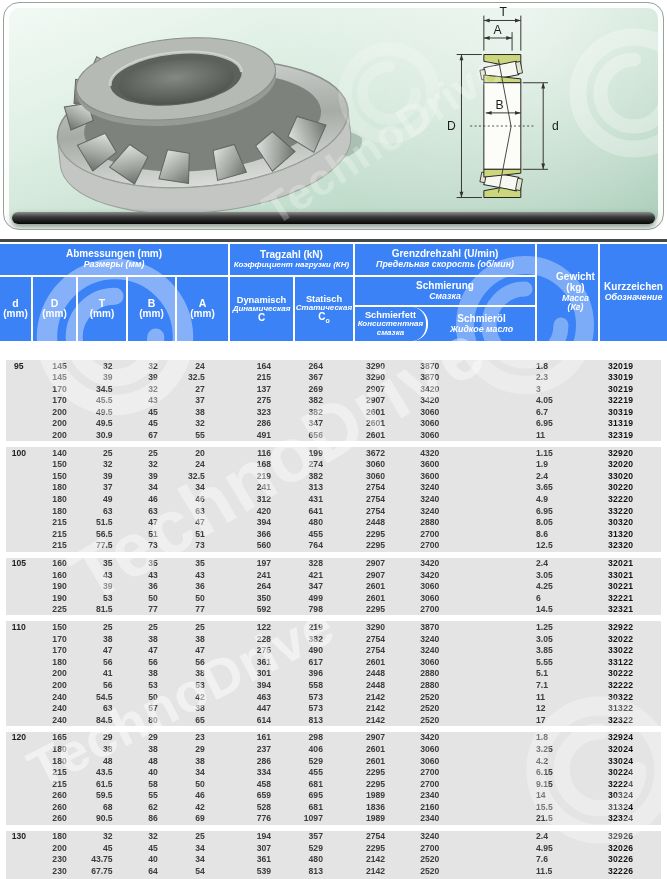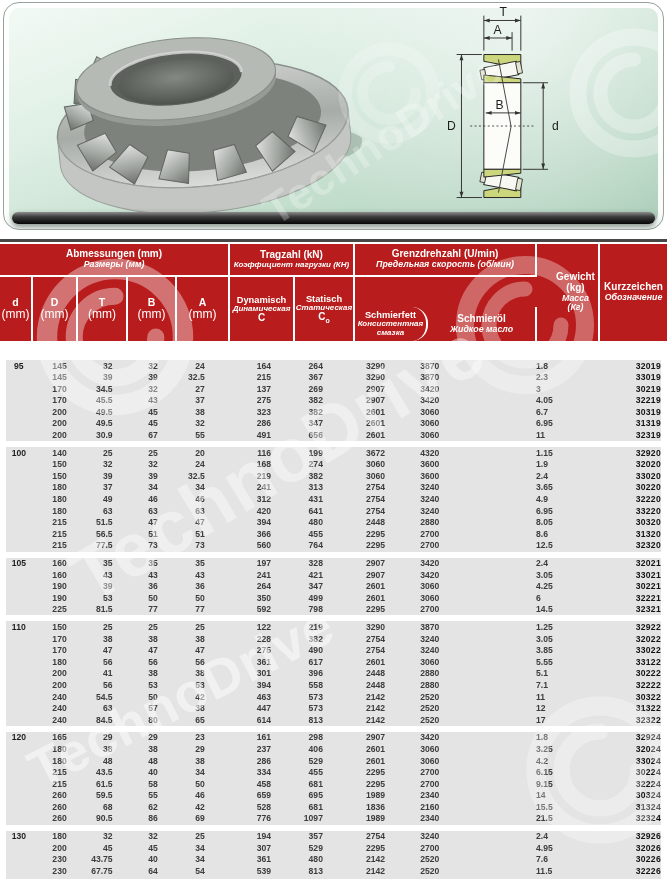--- a/index.html
+++ b/index.html
@@ -20,57 +20,57 @@
   .diagram{position:absolute;right:6px;top:2px;width:214px;height:208px;}
   .dimtxt{font-size:12.5px;fill:#1d1d1d;font-family:"Liberation Sans",sans-serif;}
 
   
   .wm{position:absolute;z-index:6;pointer-events:none;color:#fff;font-weight:bold;
       white-space:nowrap;letter-spacing:1px;}
   .wm svg{display:block;}
 
   
   .topline{height:3px;background:#474747;margin-top:9px;}
-  .thead{margin-top:2px;display:grid;background:#b91c1c;
+  .thead{margin-top:2px;display:grid;background:#3b82f6;
          grid-template-columns:33px 45px 50px 49px 53px 65px 60px 73px 109px 63px 67px;
          grid-template-rows:33px 30px 34px;}
   .hc{box-sizing:border-box;display:flex;flex-direction:column;align-items:center;
       justify-content:center;text-align:center;color:#fff;line-height:1.08;overflow:hidden;}
   .br{border-right:2px solid #fff;}
   .bb{border-bottom:2px solid #fff;}
   .h-abm{grid-area:1/1/2/6;}   .h-trag{grid-area:1/6/2/8;}  .h-grenz{grid-area:1/8/2/10;}
   .h-gew{grid-area:1/10/4/11;padding-left:16px;} .h-kurz{grid-area:1/11/4/12;}
   .h-d{grid-area:2/1/4/2;} .h-D{grid-area:2/2/4/3;} .h-T{grid-area:2/3/4/4;}
   .h-B{grid-area:2/4/4/5;} .h-A{grid-area:2/5/4/6;}
   .h-dyn{grid-area:2/6/4/7;} .h-stat{grid-area:2/7/4/8;text-align:right;}
   .h-schmier{grid-area:2/8/3/10;} .h-fett{grid-area:3/8/4/9;border-radius:16px;} .h-oel{grid-area:3/9/4/10;}
   .hde{font-size:10px;font-weight:bold;}
   .hru{font-size:8.8px;font-weight:bold;font-style:italic;}
   .hde.s{font-size:9.3px;} .hru.s{font-size:8px;}
   .hsym{font-size:10px;font-weight:bold;line-height:1;}
   .hsym sub{font-size:7px;}
   .hletter{font-size:10.5px;font-weight:bold;}
-  .hmm{font-size:12px;font-weight:normal;}
+  .hmm{font-size:10px;font-weight:bold;}
 
   
   .tbody{padding:12px 6px;margin-top:7px;}
   .group{background:#e4e4e4;margin-bottom:6px;}
   .trow{display:flex;height:11.6px;align-items:center;}
   .c{box-sizing:border-box;font-size:8.6px;font-weight:bold;color:#3c3c3c;line-height:1;}
   .c0{width:27px;text-align:center;color:#1e1e1e;}
   .c1{width:45px;text-align:right;padding-right:8px;}
   .c2{width:50px;text-align:right;padding-right:10px;}
   .c3{width:49px;text-align:right;padding-right:12px;}
   .c4{width:53px;text-align:right;padding-right:16px;}
   .c5{width:65px;text-align:right;padding-right:12px;}
   .c6{width:60px;text-align:right;padding-right:18px;}
   .c7{width:73px;text-align:center;}
   .c8{width:109px;text-align:left;padding-left:10px;}
   .c9{width:63px;text-align:left;padding-left:22px;}
-  .c10{width:61px;text-align:right;padding-left:5px;color:#131313;letter-spacing:.3px;margin-left:28px;}
+  .c10{width:61px;text-align:left;padding-left:5px;color:#131313;letter-spacing:.3px;margin-left:28px;}
 </style>
 </head>
 <body>
 
 <div class="page">
 
   <div class="panel">
 
     <svg class="photo" viewBox="0 0 332 206">
       <defs>
@@ -252,20 +252,24 @@
     <div class="hc h-dyn br">
       <div class="hde s">Dynamisch</div>
       <div class="hru s">Динамическая</div>
       <div class="hsym">C</div>
     </div>
     <div class="hc h-stat br">
       <div class="hde s">Statisch</div>
       <div class="hru s">Статическая</div>
       <div class="hsym"><span>C</span><sub>o</sub></div>
     </div>
+    <div class="hc h-schmier br bb">
+      <div class="hde">Schmierung</div>
+      <div class="hru">Смазка</div>
+    </div>
     <div class="hc h-fett br">
       <div class="hde s">Schmierfett</div>
       <div class="hru s">Консистентная смазка</div>
     </div>
     <div class="hc h-oel br">
       <div class="hde">Schmieröl</div>
       <div class="hru">Жидкое масло</div>
     </div>
   </div>
 

